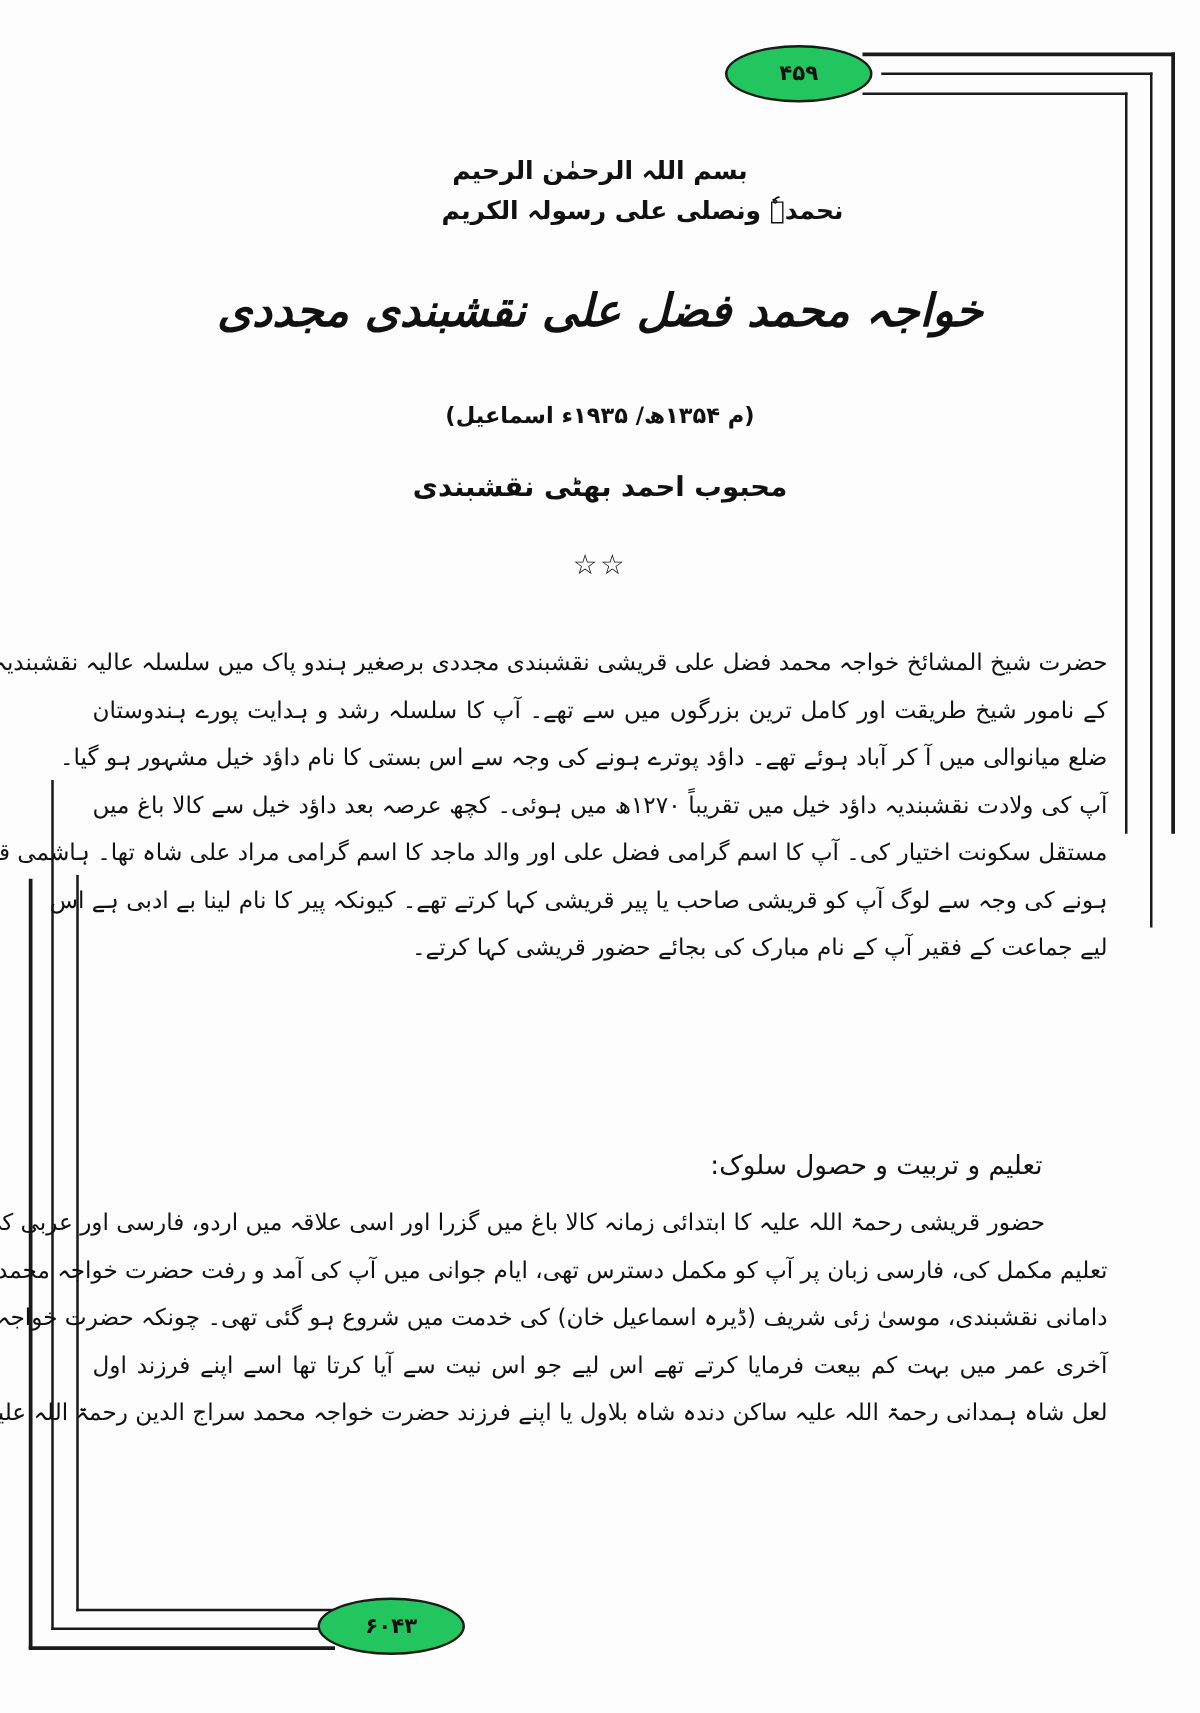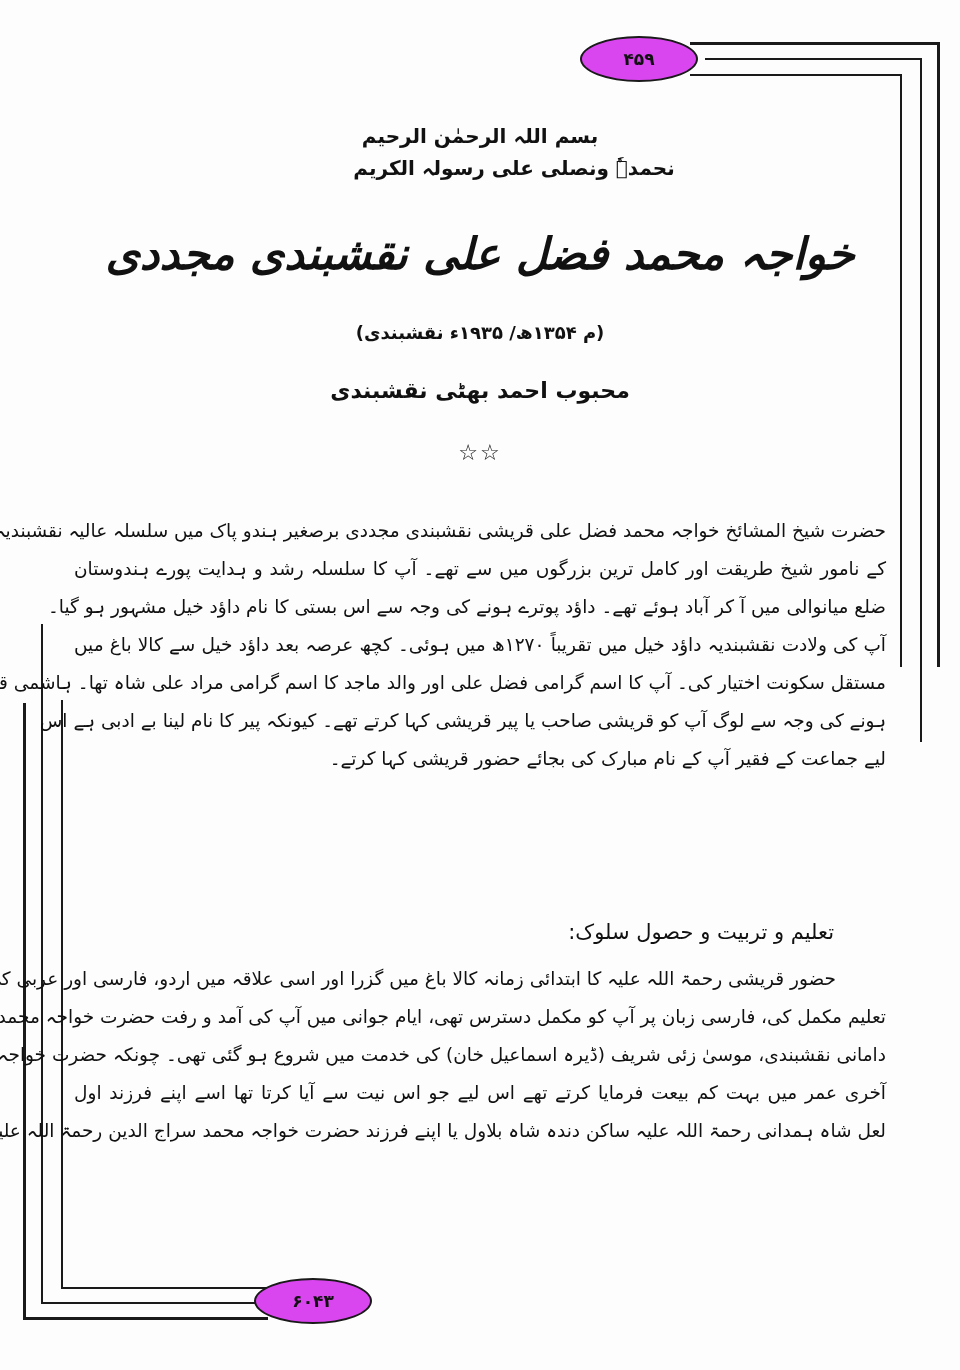--- a/index.html
+++ b/index.html
@@ -4,31 +4,31 @@
 <style>
   html, body { margin: 0; padding: 0; }
   body {
     width: 960px; height: 1370px; position: relative; overflow: hidden;
     background: #fdfdfd; color: #111;
     font-family: "DejaVu Sans", sans-serif;
   }
   .frame-line { position: absolute; background: #1a1a1a; }
   .page-oval {
     position: absolute; width: 118px; height: 46px; border: 2px solid #1a1a1a;
-    border-radius: 50%; background: #d946ef;
+    border-radius: 50%; background: #22c55e;
     display: flex; align-items: center; justify-content: center;
     font-size: 17px; font-weight: bold; letter-spacing: 1px; box-sizing: border-box;
   }
   .rtl { direction: rtl; unicode-bidi: embed; }
   .center-line {
     position: absolute; left: 0; width: 960px; text-align: center; white-space: nowrap;
   }
   .basmala { top: 124px; font-size: 20px; font-weight: bold; }
   .salutation { top: 156px; font-size: 20px; font-weight: bold; padding-left: 34px; }
-  .main-title { top: 228px; font-size: 44px; font-weight: bold; font-style: italic; }
+  .main-title { top: 228px; font-size: 36px; font-weight: bold; font-style: italic; }
   .dates { top: 322px; font-size: 18px; font-weight: bold; }
   .author { top: 378px; font-size: 22px; font-weight: bold; }
   .stars { top: 440px; font-size: 22px; letter-spacing: 2px; }
   .para {
     position: absolute; left: 74px; width: 812px;
     font-size: 18.5px; line-height: 38px; text-align: justify; text-align-last: right;
   }
   .para .ln { display: block; white-space: nowrap; text-align: justify; text-align-last: justify; }
   .para .ln.last { text-align-last: right; }
   .p1 { top: 512px; }
@@ -54,21 +54,21 @@
 <div class="frame-line" style="left:23px; top:1317px; width:245px; height:3px;"></div>
 <div class="frame-line" style="left:41px; top:1302px; width:222px; height:2px;"></div>
 <div class="frame-line" style="left:61px; top:1287px; width:215px; height:2px;"></div>
 
 <div class="page-oval rtl" style="left:580px; top:36px;">۴۵۹</div>
 <div class="page-oval rtl" style="left:254px; top:1278px;text-align:center;">۶۰۴۳</div>
 
 <div class="center-line basmala rtl">بسم اللہ الرحمٰن الرحیم</div>
 <div class="center-line salutation rtl">نحمدہٗ ونصلی علی رسولہ الکریم</div>
 <div class="center-line main-title rtl">خواجہ محمد فضل علی نقشبندی مجددی</div>
-<div class="center-line dates rtl">(م ۱۳۵۴ھ/ ۱۹۳۵ء نقشبندی)</div>
+<div class="center-line dates rtl">(م ۱۳۵۴ھ/ ۱۹۳۵ء اسماعیل)</div>
 <div class="center-line author rtl">محبوب احمد بھٹی نقشبندی</div>
 <div class="center-line stars">☆☆</div>
 
 <div class="para p1 rtl">
   <span class="ln">حضرت شیخ المشائخ خواجہ محمد فضل علی قریشی نقشبندی مجددی برصغیر ہندو پاک میں سلسلہ عالیہ نقشبندیہ</span>
   <span class="ln">کے نامور شیخ طریقت اور کامل ترین بزرگوں میں سے تھے۔ آپ کا سلسلہ رشد و ہدایت پورے ہندوستان</span>
   <span class="ln">ضلع میانوالی میں آ کر آباد ہوئے تھے۔ داؤد پوترے ہونے کی وجہ سے اس بستی کا نام داؤد خیل مشہور ہو گیا۔</span>
   <span class="ln">آپ کی ولادت نقشبندیہ داؤد خیل میں تقریباً ۱۲۷۰ھ میں ہوئی۔ کچھ عرصہ بعد داؤد خیل سے کالا باغ میں</span>
   <span class="ln">مستقل سکونت اختیار کی۔ آپ کا اسم گرامی فضل علی اور والد ماجد کا اسم گرامی مراد علی شاہ تھا۔ ہاشمی قریشی</span>
   <span class="ln">ہونے کی وجہ سے لوگ آپ کو قریشی صاحب یا پیر قریشی کہا کرتے تھے۔ کیونکہ پیر کا نام لینا بے ادبی ہے اس</span>

